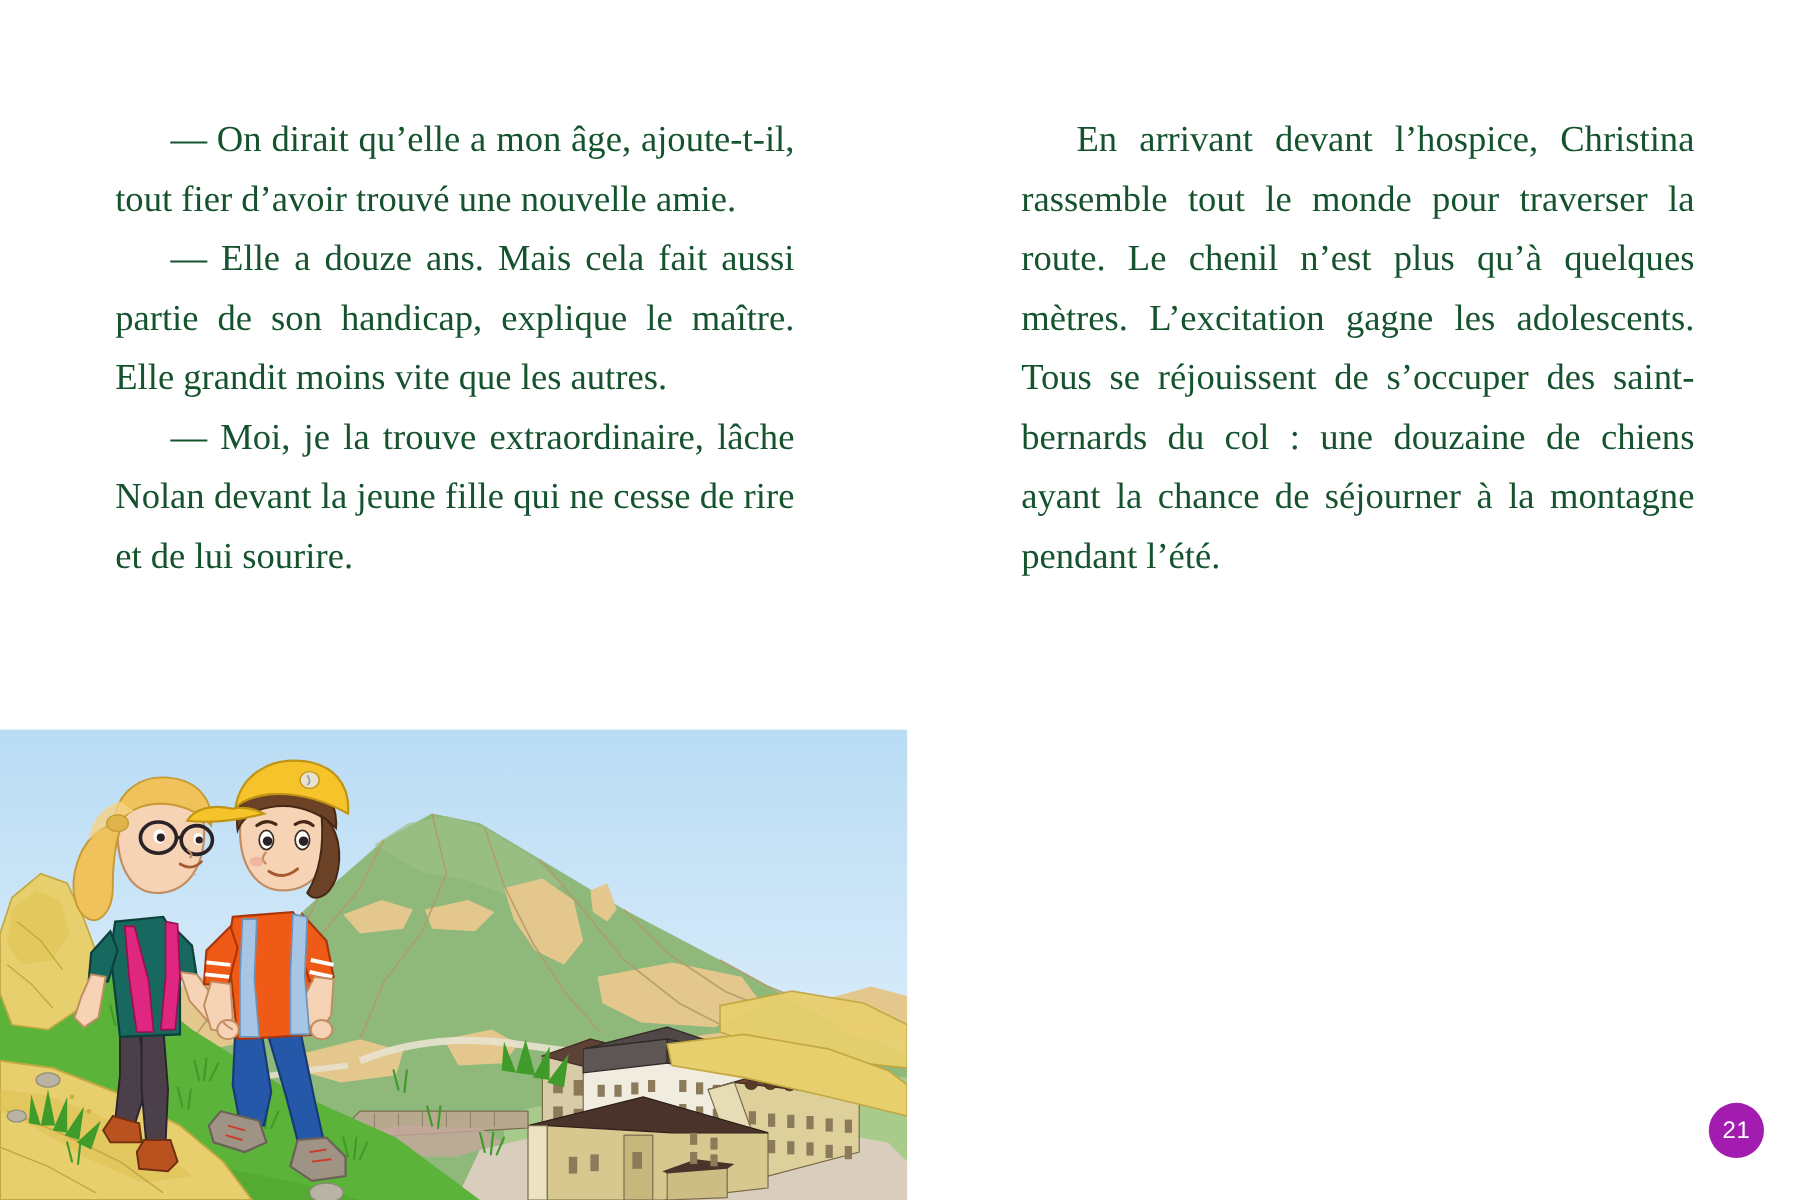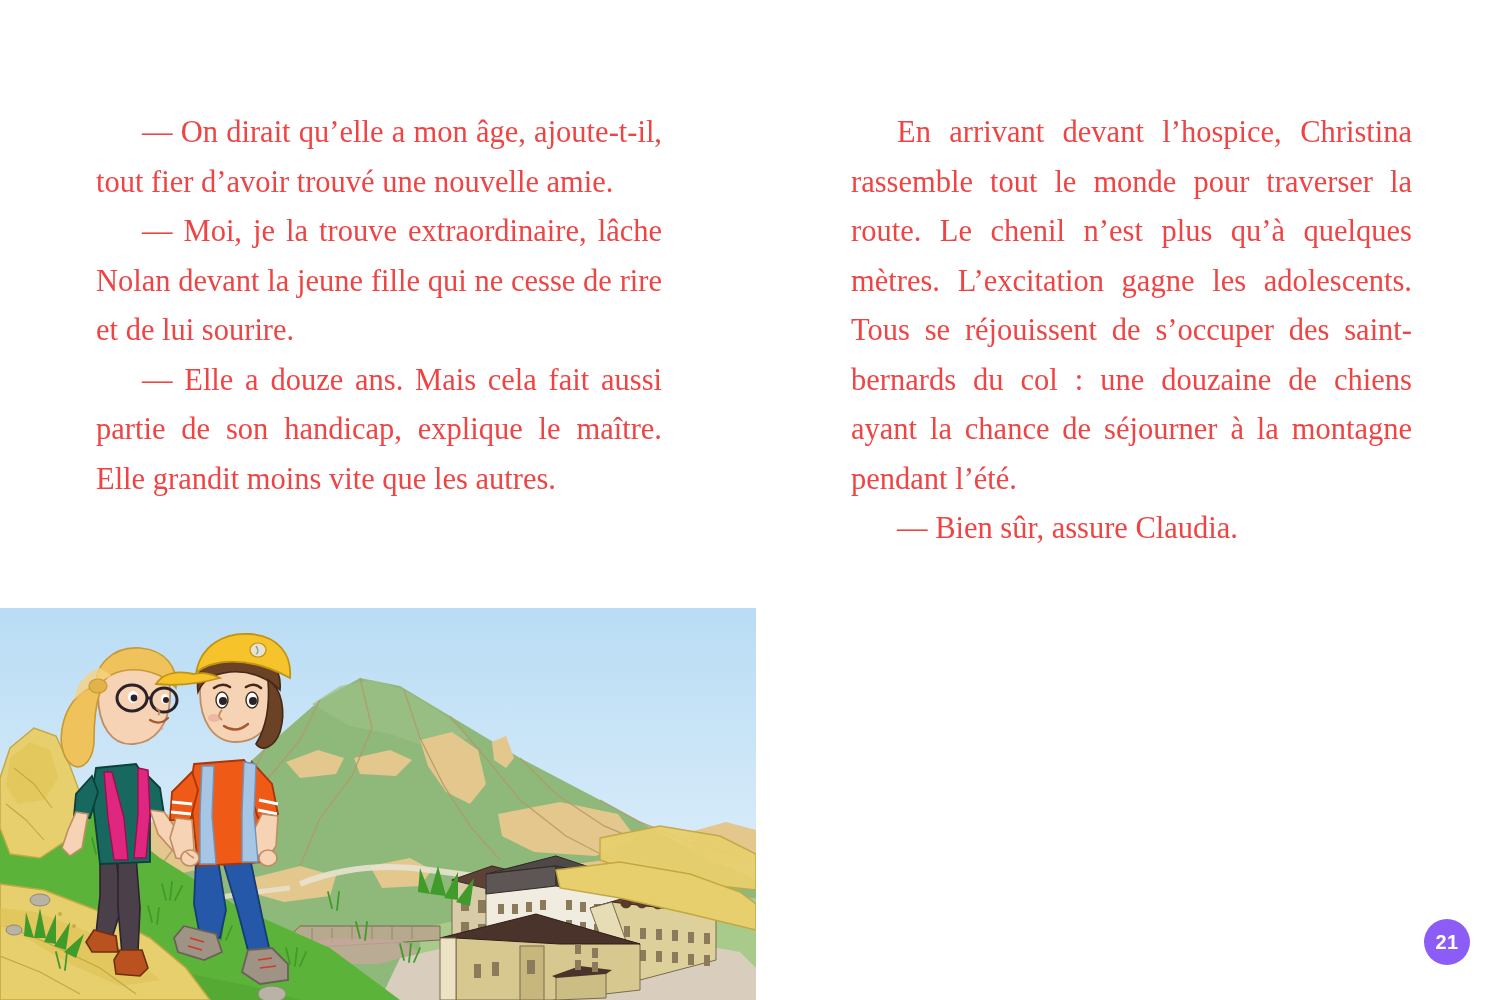--- a/index.html
+++ b/index.html
@@ -17,51 +17,51 @@
   .page {
     position: relative;
     width: 1508px;
     height: 1000px;
     background: #ffffff;
   }
 
   
   .column {
     position: absolute;
-    top: 108px;
+    top: 92px;
     font-size: 30.5px;
     line-height: 49.5px;
     text-align: justify;
     text-justify: inter-word;
     hyphens: none;
-    color: #ef4444;
+    color: #14532d;
   }
   .col-left  { left: 96px;  width: 566px; }
   .col-right { left: 851px; width: 561px; }
 
   .para {
     margin: 0;
     text-indent: 46px;
     text-align: justify;
   }
   
 
   
   .page-badge {
     position: absolute;
     left: 1424px;
     top: 919px;
     width: 46px;
     height: 46px;
     border-radius: 50%;
-    background: #8b5cf6;
+    background: #a21caf;
     color: #ffffff;
     font-family: "Liberation Sans", sans-serif;
     font-size: 20px;
-    font-weight: 700;
+    font-weight: 400;
     display: flex;
     align-items: center;
     justify-content: center;
     letter-spacing: 0.5px;
   }
 
   
   .illustration {
     position: absolute;
     left: 0;
@@ -73,27 +73,26 @@
   }
   .illustration svg { display: block; width: 756px; height: 392px; }
 </style>
 </head>
 <body>
 
 <div class="page">
 
   <div class="column col-left">
     <p class="para">— On dirait qu’elle a mon âge, ajoute-t-il, tout fier d’avoir trouvé une nouvelle amie.</p>
+    <p class="para">— Elle a douze ans. Mais cela fait aussi partie de son handicap, explique le maître. Elle grandit moins vite que les autres.</p>
     <p class="para">— Moi, je la trouve extraordinaire, lâche Nolan devant la jeune fille qui ne cesse de rire et de lui sourire.</p>
-    <p class="para">— Elle a douze ans. Mais cela fait aussi partie de son handicap, explique le maître. Elle grandit moins vite que les autres.</p>
   </div>
 
   <div class="column col-right">
     <p class="para">En arrivant devant l’hospice, Christina rassemble tout le monde pour traverser la route. Le chenil n’est plus qu’à quelques mètres. L’excitation gagne les adolescents. Tous se réjouissent de s’occuper des saint-bernards du col : une douzaine de chiens ayant la chance de séjourner à la montagne pendant l’été.</p>
-    <p class="para">— Bien sûr, assure Claudia.</p>
   </div>
 
   <div class="page-badge">21</div>
 
   <div class="illustration">
     <svg viewBox="0 0 756 392" xmlns="http://www.w3.org/2000/svg">
       <defs>
         <linearGradient id="skyGrad" x1="0" y1="0" x2="0" y2="1">
           <stop offset="0%" stop-color="#b9dcf4"></stop>
           <stop offset="65%" stop-color="#d9ecfa"></stop>

